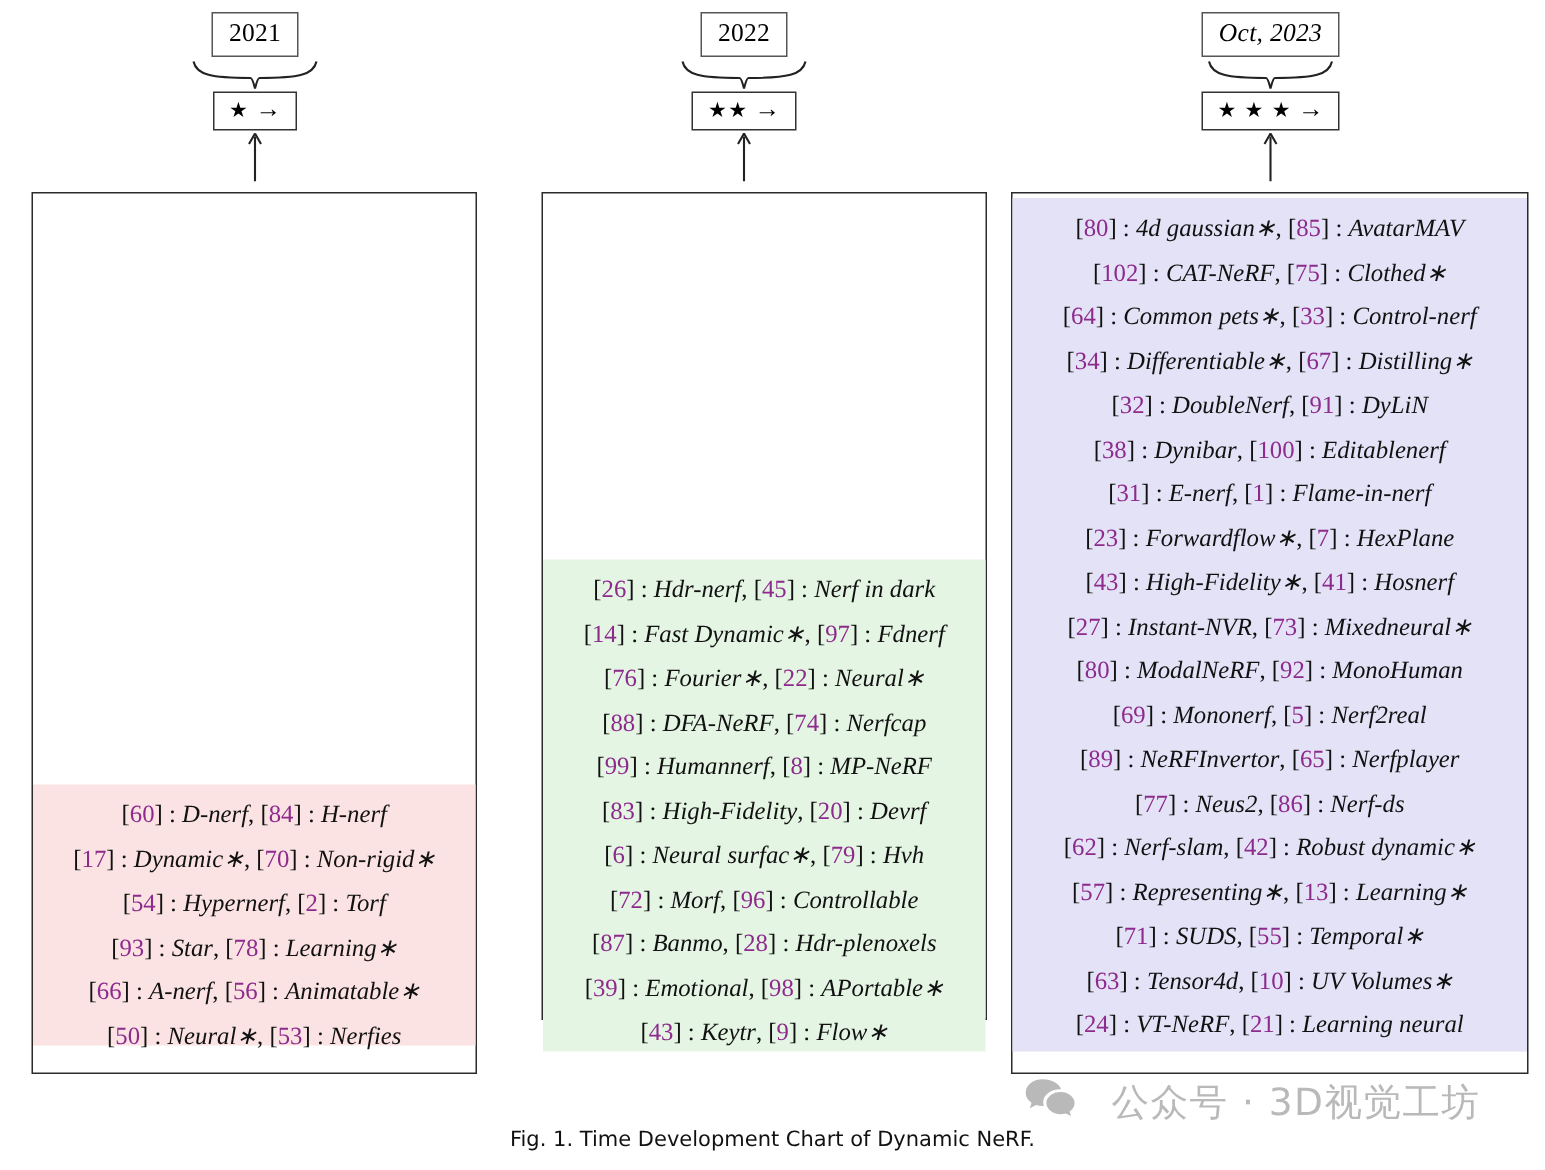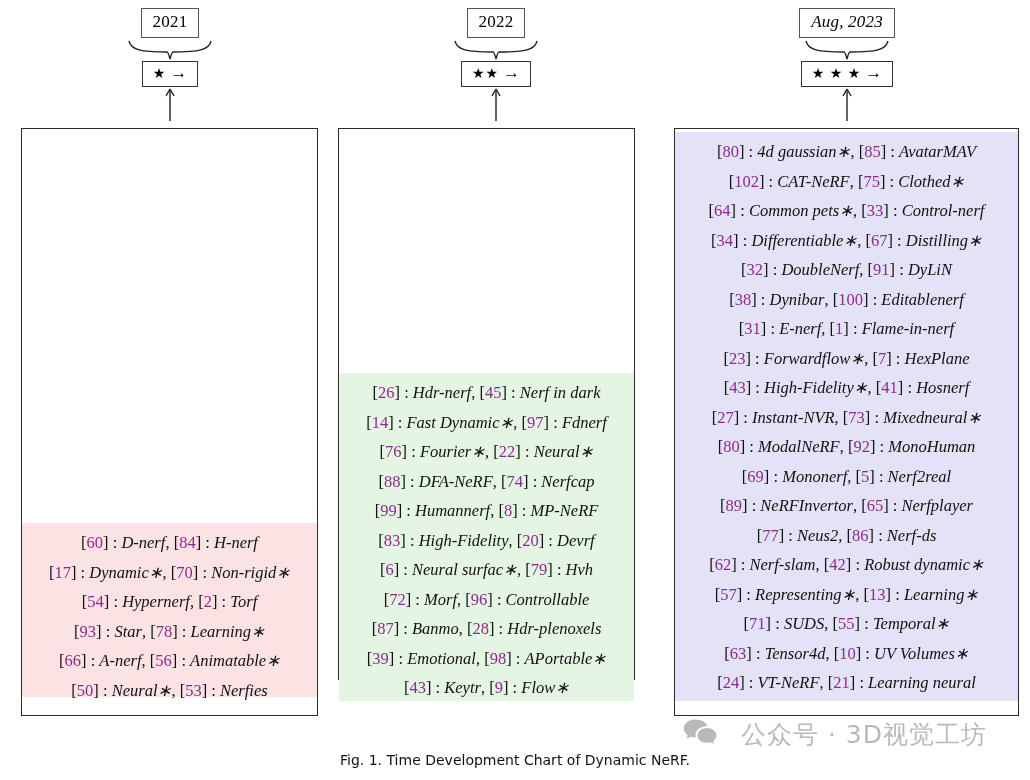--- a/index.html
+++ b/index.html
@@ -154,21 +154,21 @@
   </div>
   <div class="up-arrow">
     <svg width="14" height="34" viewBox="0 0 14 34" aria-hidden="true">
       <line x1="7" y1="34" x2="7" y2="4" stroke="#222" stroke-width="1.4"></line>
       <path d="M7 2 L3 9 M7 2 L11 9" fill="none" stroke="#222" stroke-width="1.4"></path>
     </svg>
   </div>
 </div>
 
 <div class="col-header" style="left:697px; top:8px;">
-  <div class="year-box"><span>Aug, 2023</span></div>
+  <div class="year-box"><span>Oct, 2023</span></div>
   <div class="brace">
     <svg width="86" height="22" viewBox="0 0 86 22" aria-hidden="true">
       <path d="M2 2 C4 11, 14 13, 40 13 C41 13, 42 16, 43 20 C44 16, 45 13, 46 13 C72 13, 82 11, 84 2" fill="none" stroke="#222" stroke-width="1.4"></path>
     </svg>
   </div>
   <div class="star-box">
     <span class="stars">★ ★ ★</span>
     <span class="arrow">→</span>
   </div>
   <div class="up-arrow">
@@ -184,21 +184,21 @@
   <div class="entries" style="top:399px;">
       <div class="entry"><span class="brk">[</span><span class="ref">60</span><span class="brk">]</span><span class="sep">&nbsp;:&nbsp;</span>D-nerf<span class="sep">,&nbsp;</span><span class="brk">[</span><span class="ref">84</span><span class="brk">]</span><span class="sep">&nbsp;:&nbsp;</span>H-nerf</div>
       <div class="entry"><span class="brk">[</span><span class="ref">17</span><span class="brk">]</span><span class="sep">&nbsp;:&nbsp;</span>Dynamic∗<span class="sep">,&nbsp;</span><span class="brk">[</span><span class="ref">70</span><span class="brk">]</span><span class="sep">&nbsp;:&nbsp;</span>Non-rigid∗</div>
       <div class="entry"><span class="brk">[</span><span class="ref">54</span><span class="brk">]</span><span class="sep">&nbsp;:&nbsp;</span>Hypernerf<span class="sep">,&nbsp;</span><span class="brk">[</span><span class="ref">2</span><span class="brk">]</span><span class="sep">&nbsp;:&nbsp;</span>Torf</div>
       <div class="entry"><span class="brk">[</span><span class="ref">93</span><span class="brk">]</span><span class="sep">&nbsp;:&nbsp;</span>Star<span class="sep">,&nbsp;</span><span class="brk">[</span><span class="ref">78</span><span class="brk">]</span><span class="sep">&nbsp;:&nbsp;</span>Learning∗</div>
       <div class="entry"><span class="brk">[</span><span class="ref">66</span><span class="brk">]</span><span class="sep">&nbsp;:&nbsp;</span>A-nerf<span class="sep">,&nbsp;</span><span class="brk">[</span><span class="ref">56</span><span class="brk">]</span><span class="sep">&nbsp;:&nbsp;</span>Animatable∗</div>
       <div class="entry"><span class="brk">[</span><span class="ref">50</span><span class="brk">]</span><span class="sep">&nbsp;:&nbsp;</span>Neural∗<span class="sep">,&nbsp;</span><span class="brk">[</span><span class="ref">53</span><span class="brk">]</span><span class="sep">&nbsp;:&nbsp;</span>Nerfies</div>
     </div>
 </div>
 
-<div class="column" style="left:338px; top:128px; width:297px; height:552px;">
+<div class="column" style="left:361px; top:128px; width:297px; height:552px;">
   <div class="fill" style="top: 244px; height: 328px; background: rgb(229, 245, 228);"></div>
   <div class="entries" style="top:249px;">
       <div class="entry"><span class="brk">[</span><span class="ref">26</span><span class="brk">]</span><span class="sep">&nbsp;:&nbsp;</span>Hdr-nerf<span class="sep">,&nbsp;</span><span class="brk">[</span><span class="ref">45</span><span class="brk">]</span><span class="sep">&nbsp;:&nbsp;</span>Nerf in dark</div>
       <div class="entry"><span class="brk">[</span><span class="ref">14</span><span class="brk">]</span><span class="sep">&nbsp;:&nbsp;</span>Fast Dynamic∗<span class="sep">,&nbsp;</span><span class="brk">[</span><span class="ref">97</span><span class="brk">]</span><span class="sep">&nbsp;:&nbsp;</span>Fdnerf</div>
       <div class="entry"><span class="brk">[</span><span class="ref">76</span><span class="brk">]</span><span class="sep">&nbsp;:&nbsp;</span>Fourier∗<span class="sep">,&nbsp;</span><span class="brk">[</span><span class="ref">22</span><span class="brk">]</span><span class="sep">&nbsp;:&nbsp;</span>Neural∗</div>
       <div class="entry"><span class="brk">[</span><span class="ref">88</span><span class="brk">]</span><span class="sep">&nbsp;:&nbsp;</span>DFA-NeRF<span class="sep">,&nbsp;</span><span class="brk">[</span><span class="ref">74</span><span class="brk">]</span><span class="sep">&nbsp;:&nbsp;</span>Nerfcap</div>
       <div class="entry"><span class="brk">[</span><span class="ref">99</span><span class="brk">]</span><span class="sep">&nbsp;:&nbsp;</span>Humannerf<span class="sep">,&nbsp;</span><span class="brk">[</span><span class="ref">8</span><span class="brk">]</span><span class="sep">&nbsp;:&nbsp;</span>MP-NeRF</div>
       <div class="entry"><span class="brk">[</span><span class="ref">83</span><span class="brk">]</span><span class="sep">&nbsp;:&nbsp;</span>High-Fidelity<span class="sep">,&nbsp;</span><span class="brk">[</span><span class="ref">20</span><span class="brk">]</span><span class="sep">&nbsp;:&nbsp;</span>Devrf</div>
       <div class="entry"><span class="brk">[</span><span class="ref">6</span><span class="brk">]</span><span class="sep">&nbsp;:&nbsp;</span>Neural surfac∗<span class="sep">,&nbsp;</span><span class="brk">[</span><span class="ref">79</span><span class="brk">]</span><span class="sep">&nbsp;:&nbsp;</span>Hvh</div>
       <div class="entry"><span class="brk">[</span><span class="ref">72</span><span class="brk">]</span><span class="sep">&nbsp;:&nbsp;</span>Morf<span class="sep">,&nbsp;</span><span class="brk">[</span><span class="ref">96</span><span class="brk">]</span><span class="sep">&nbsp;:&nbsp;</span>Controllable</div>

